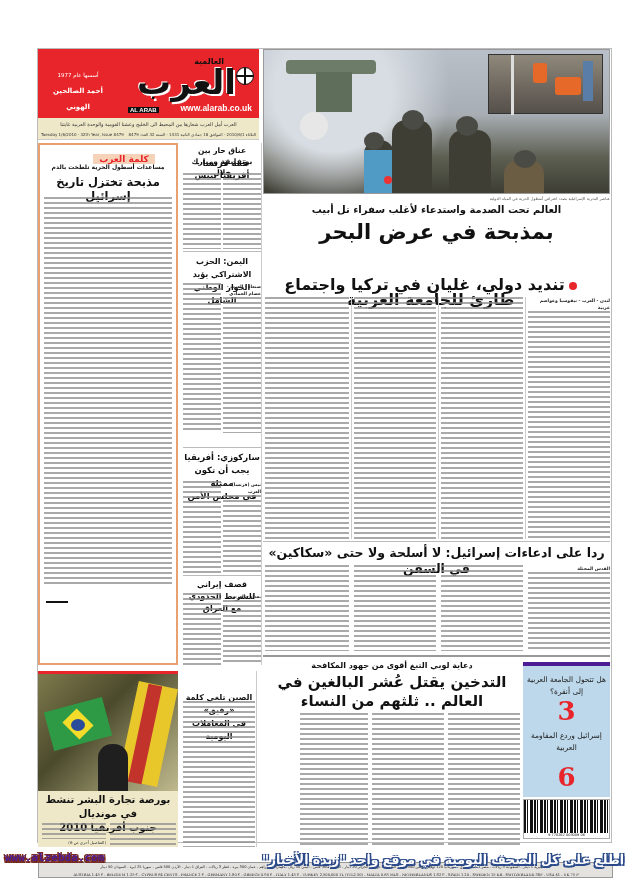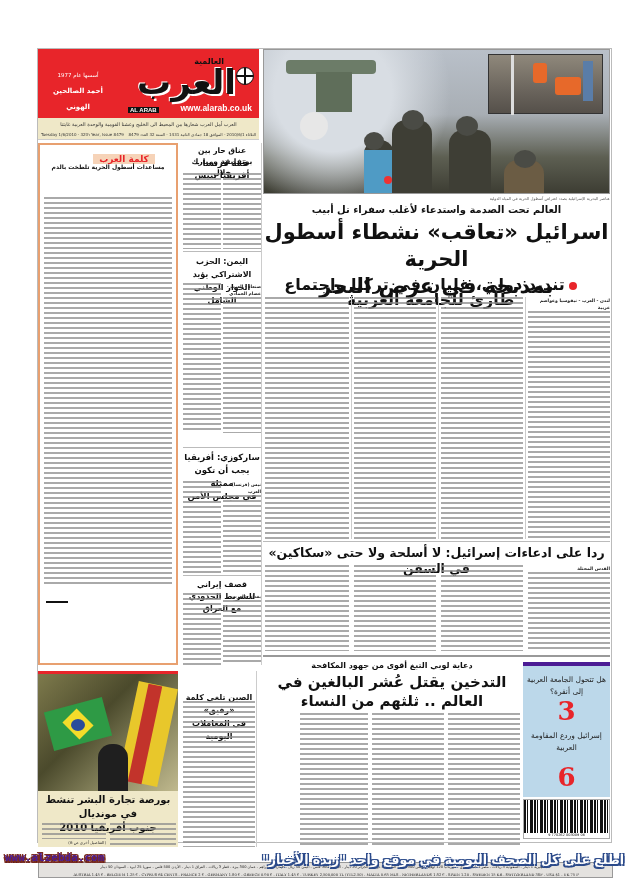--- a/index.html
+++ b/index.html
@@ -138,21 +138,20 @@
       <div class="flag" style="left:44px;top:8px;width:14px;height:20px;"></div>
       <div class="flag" style="left:66px;top:22px;width:26px;height:18px;"></div>
       <div style="position:absolute;left:22px;top:0;width:3px;height:60px;background:#ddd;"></div>
       <div style="position:absolute;left:94px;top:6px;width:10px;height:40px;background:#5a7da8;"></div>
     </div>
   </div>
   <div class="abs photo-caption rtl">عناصر البحرية الإسرائيلية بصدد اعتراض أسطول الحرية في المياه الدولية</div>
 
   <div class="abs lead-kicker rtl center">العالم تحت الصدمة واستدعاء لأغلب سفراء تل أبيب</div>
   <div class="abs lead-h1 rtl center">
-    <div>اسرائيل «تعاقب» نشطاء أسطول الحرية</div>
     <div>بمذبحة في عرض البحر</div>
   </div>
   <div class="abs lead-sub rtl center">
     <span class="dot"></span><span>تنديد دولي، غليان في تركيا واجتماع طارئ للجامعة العربية</span>
   </div>
 
   <div class="col" style="left:490px;top:248px;width:82px;height:242px;">
     <div class="lead-byline rtl">لندن - العرب - نيقوسيا وعواصم عربية</div>
     <span class="greek"></span>
   </div>
@@ -205,20 +204,21 @@
     <div>الصين تلغي كلمة «رفيق»</div>
     <div>في المعاملات اليومية</div>
   </div>
   <div class="col" style="left:145px;top:652px;width:72px;height:146px;">
       <span class="greek"></span>
     </div>
 
   <div class="abs editorial">
     <div class="tag"><span>كلمة العرب</span></div>
     <div class="kick rtl center">مساعدات أسطول الحرية تلطخت بالدم</div>
+    <div class="hl rtl center">مذبحة تختزل تاريخ إسرائيل</div>
     <div class="body col">
         <span class="greek"></span>
       </div>
     <div class="sig"></div>
   </div>
 
   <div class="story-hl" style="left:145px;top:96px;width:78px;font-size:7.5px;line-height:11px;">عناق حار بين بوتفليقة ومبارك خلال</div>
   <div class="story-hl" style="left:145px;top:108px;width:78px;font-size:8.5px;line-height:12px;">قمة فرنسا - أفريقيا بنيس</div>
   <div class="col" style="left:185px;top:124px;width:38px;height:76px;">
       <span class="greek"></span>

